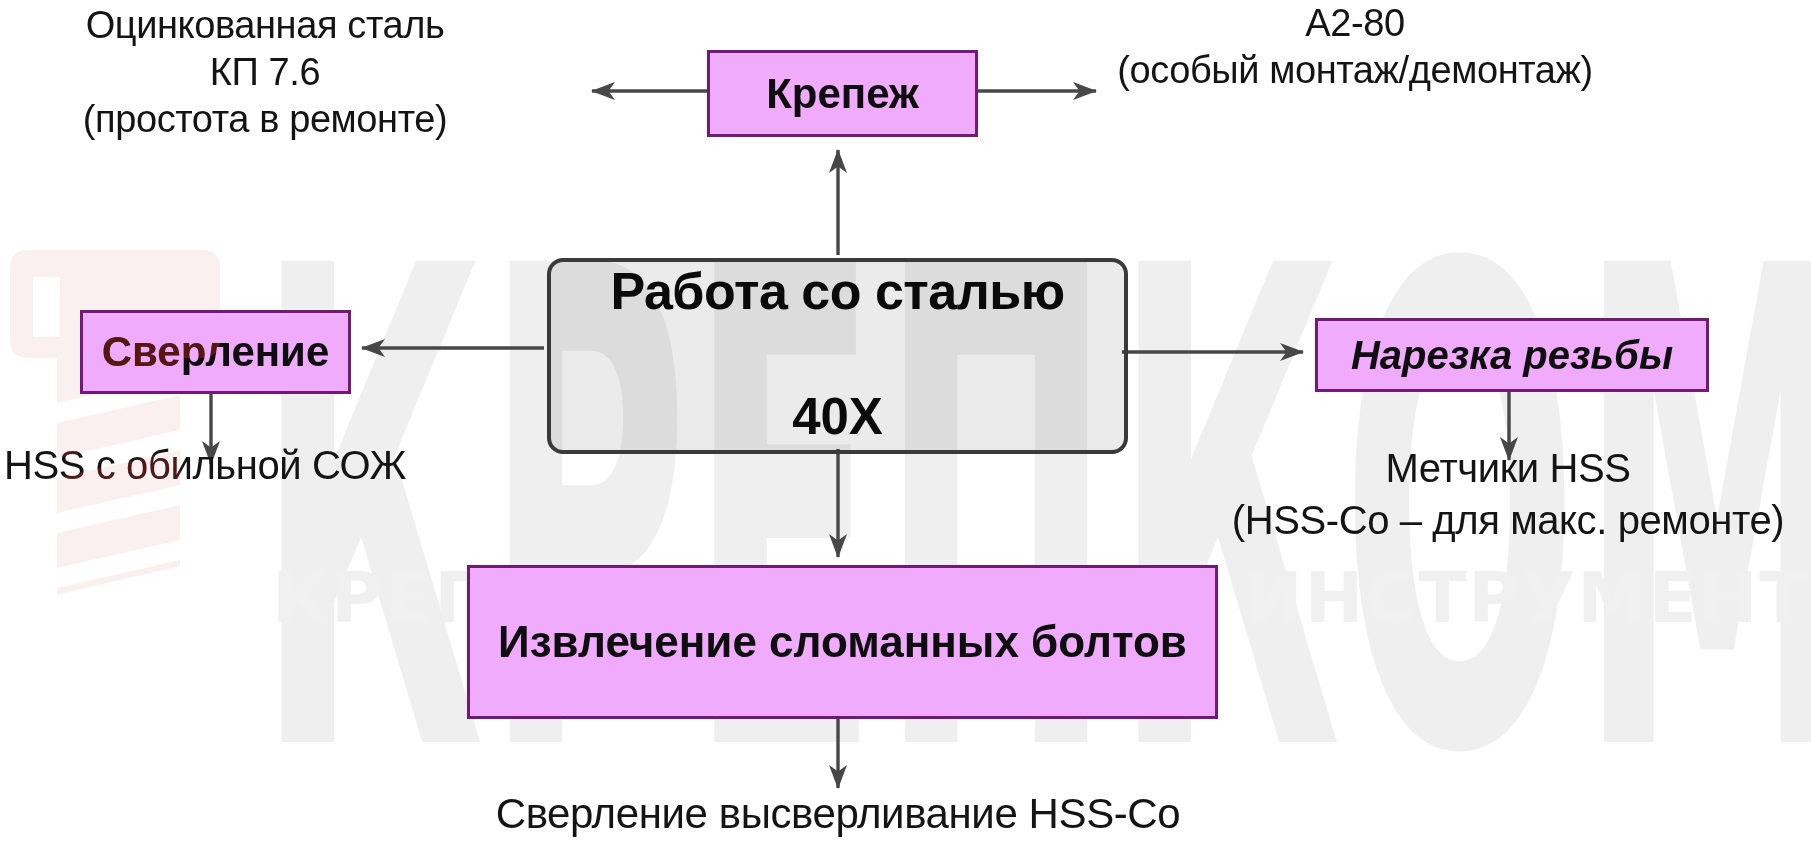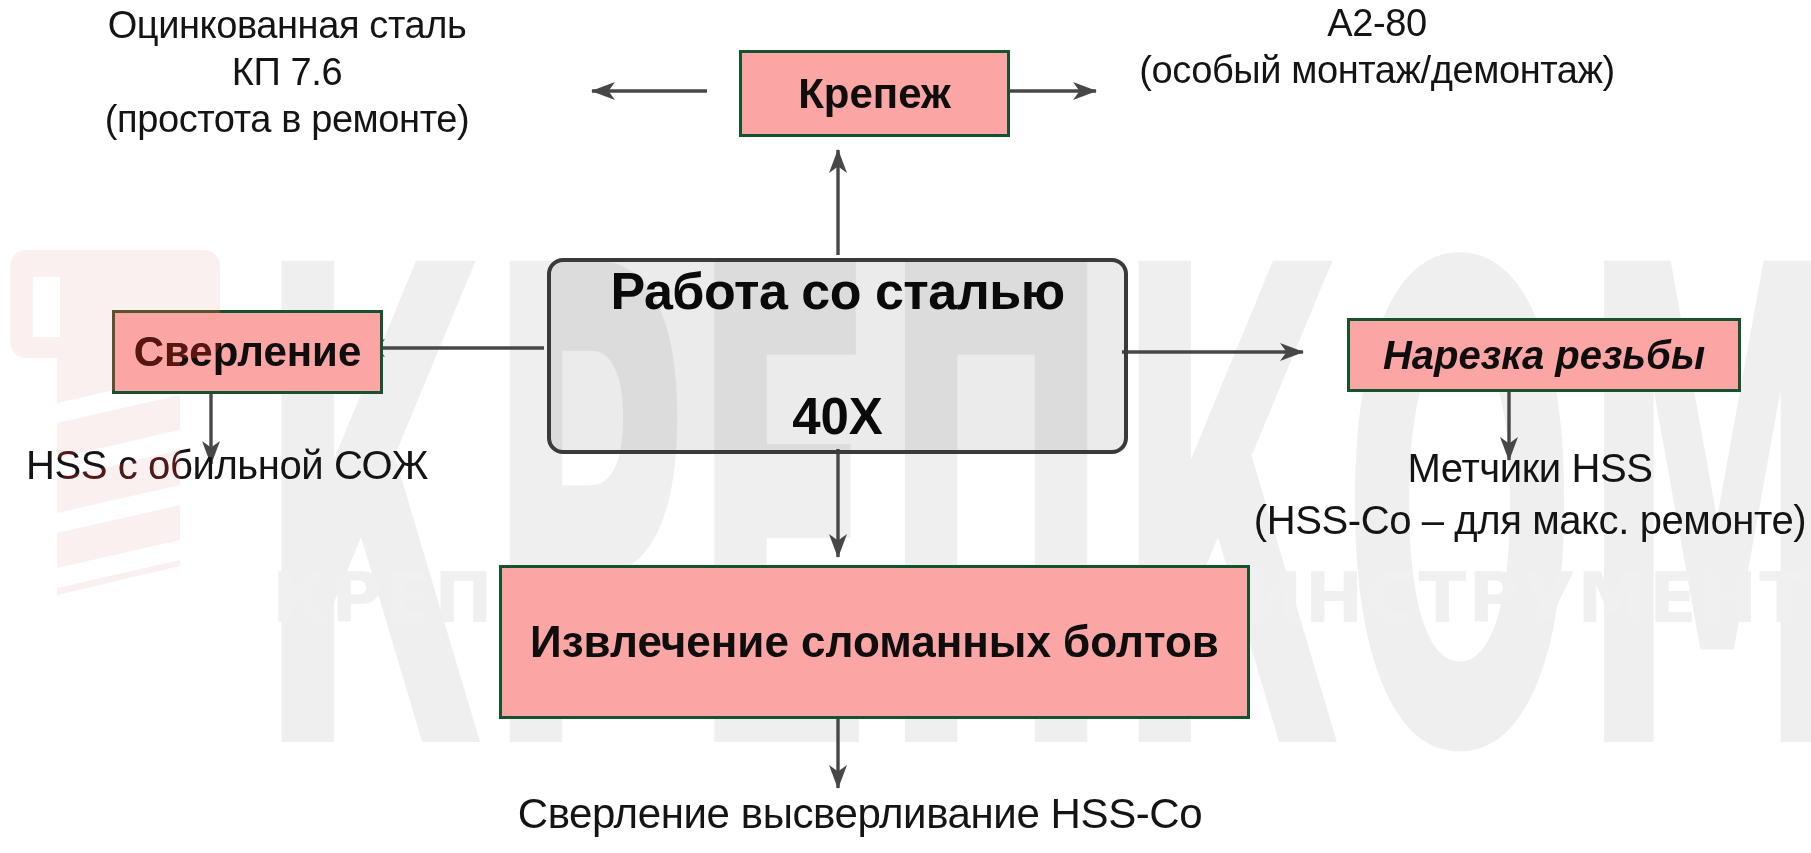--- a/index.html
+++ b/index.html
@@ -2,25 +2,25 @@
 <html><head>
 <meta charset="utf-8">
 <style>
   html,body{margin:0;padding:0;background:#fff;}
   .canvas{position:relative;width:1811px;height:853px;background:#ffffff;overflow:hidden;
           font-family:"Liberation Sans",sans-serif;color:#111;}
   svg{display:block;}
   
   .wm-svg{position:absolute;left:0;top:0;pointer-events:none;}
   
-  .note{position:absolute;text-align:center;color:#141414;font-size:38px;line-height:47px;letter-spacing:-0.4px;margin-left:22px;}
+  .note{position:absolute;text-align:center;color:#141414;font-size:38px;line-height:47px;letter-spacing:-0.4px;}
   .note .ln{display:block;}
   
   .nbox{position:absolute;display:flex;flex-direction:column;align-items:center;justify-content:center;
-        background:#fca5a5;border:3px solid #14532d;font-weight:bold;color:#0e0e0e;text-align:center;margin-left:32px;}
+        background:#f0abfc;border:3px solid #701a75;font-weight:bold;color:#0e0e0e;text-align:center;}
   .nbox-top{left:707px;top:50px;width:265px;height:81px;font-size:42px;}
   .nbox-left{left:80px;top:310px;width:265px;height:78px;font-size:42px;}
   .nbox-right{left:1315px;top:318px;width:388px;height:68px;font-size:40px;font-style:italic;}
   .nbox-bottom{left:467px;top:565px;width:745px;height:148px;font-size:44px;line-height:62px;gap:43px;}
   
   .center-node{position:absolute;left:547px;top:258px;width:573px;height:188px;border:4px solid #3a3a3a;
                border-radius:16px;background:rgba(0,0,0,0.08);display:flex;flex-direction:column;
                align-items:center;justify-content:space-between;gap:2px;color:#0a0a0a;text-align:center;}
   .center-node .t1{font-weight:bold;font-size:52px;line-height:58px;letter-spacing:-0.5px;}
   .center-node .t2{font-weight:bold;font-size:51px;line-height:66px;}

